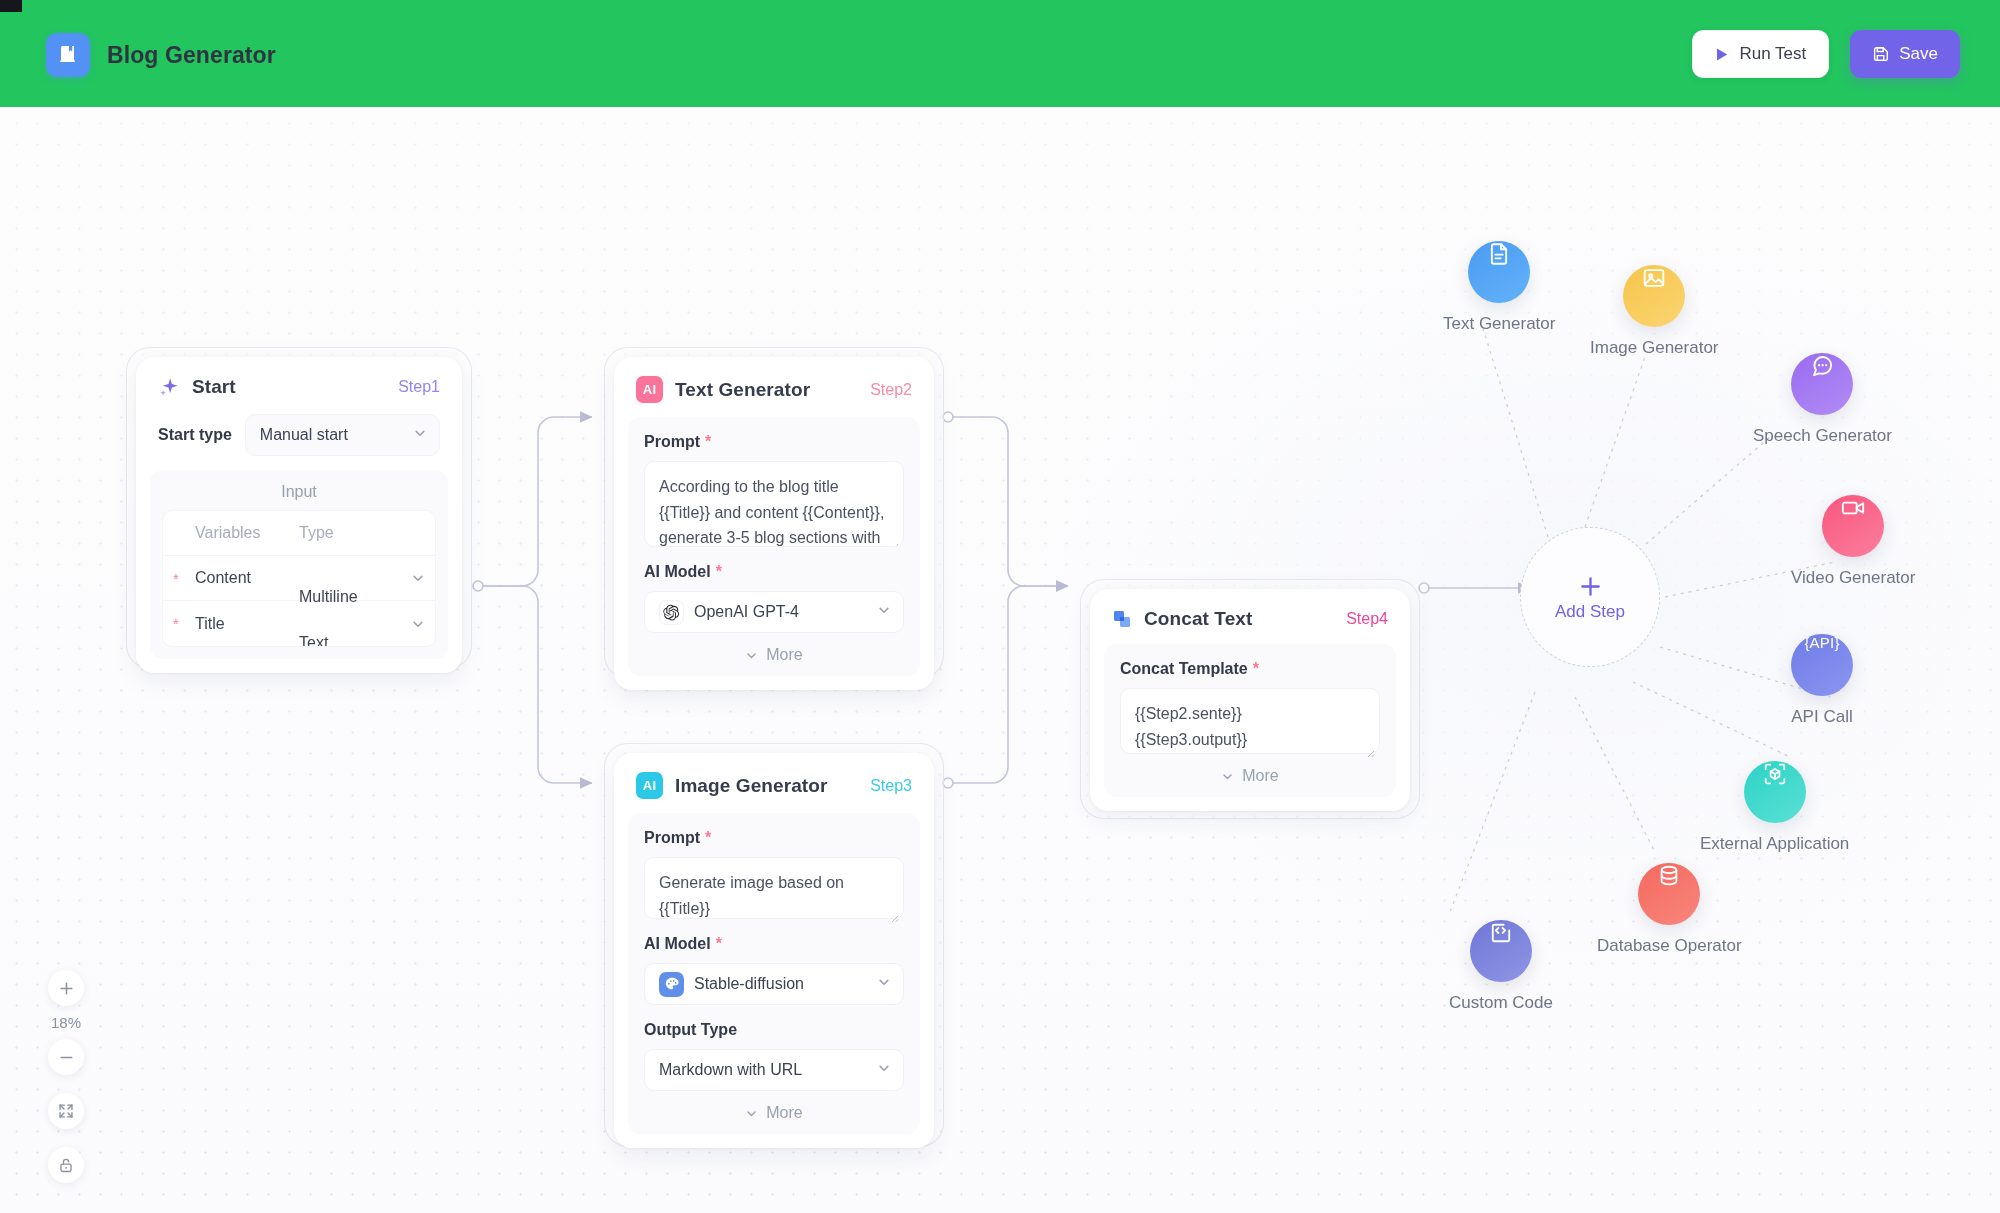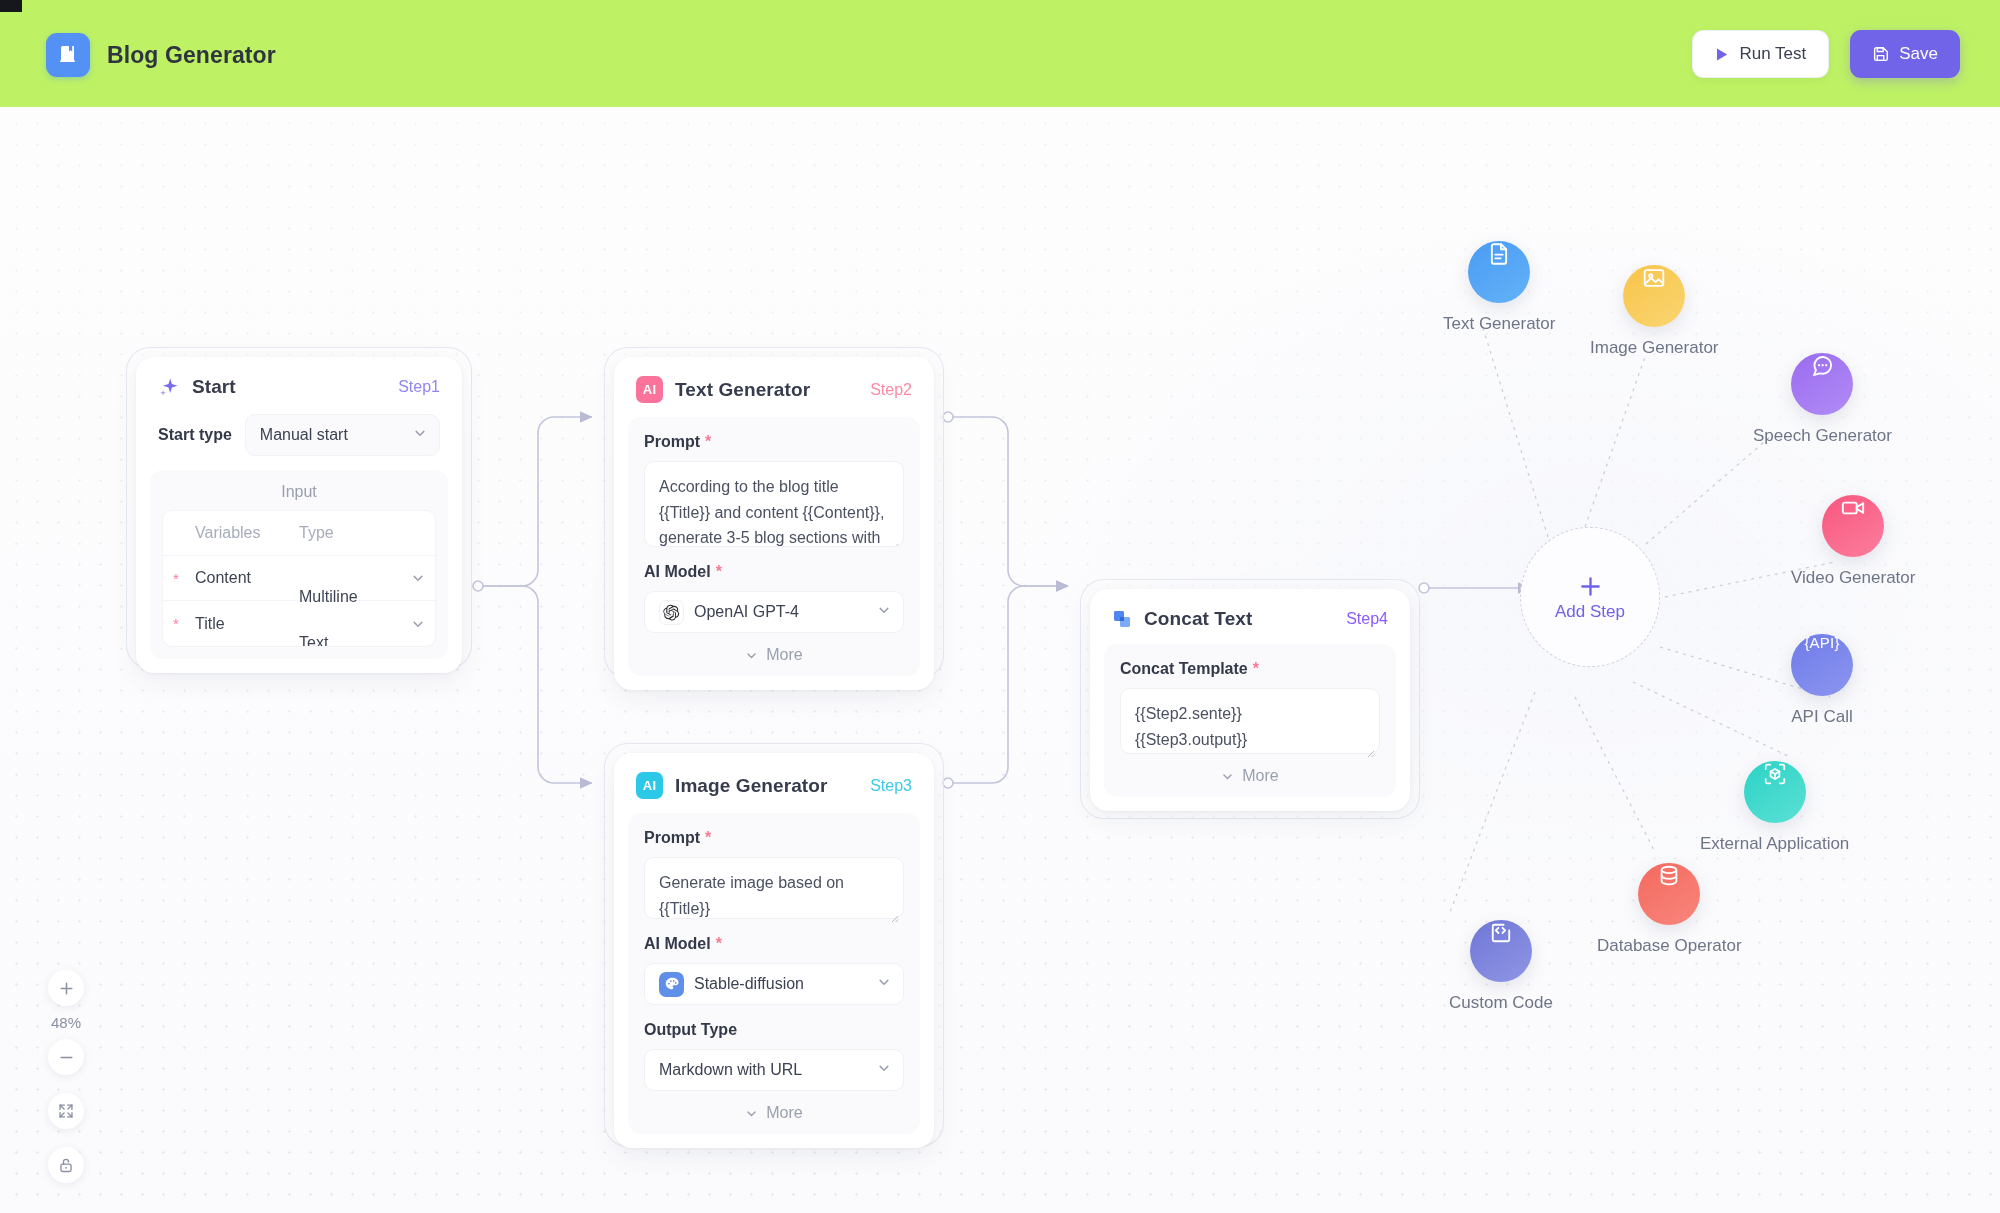--- a/index.html
+++ b/index.html
@@ -26,21 +26,21 @@
     width: 22px; height: 12px;
     background: #15171c;
     z-index: 60;
   }
 
   
   .header {
     position: absolute;
     left: 0; top: 0;
     width: 2000px; height: 107px;
-    background: #bef264;
+    background: #22c55e;
     z-index: 40;
   }
   .header-left {
     position: absolute;
     left: 46px; top: 33px;
     display: flex; align-items: center; gap: 17px;
   }
   .app-logo {
     width: 44px; height: 44px;
     border-radius: 11px;
@@ -587,21 +587,21 @@
     <div class="node" style="left:1090px; top:482px; width:320px;">
       <div class="node-head">
         <span style="display:flex">
           <svg width="20" height="20" viewBox="0 0 20 20">
             <rect x="2" y="2" width="10" height="10" rx="1.4" fill="#4f86f0"></rect>
             <rect x="8" y="8" width="10" height="10" rx="1.4" fill="#7daaf5"></rect>
             <rect x="8" y="8" width="4" height="4" fill="#2f6ad8"></rect>
           </svg>
         </span>
         <span class="node-title">Concat Text</span>
-        <span class="step-badge" style="color:#8b5cf6">Step4</span>
+        <span class="step-badge" style="color:#ec4899">Step4</span>
       </div>
       <div class="node-body">
         <div class="field-label">
           <span>Concat Template</span>
           <span class="req">*</span>
         </div>
         <div class="textarea" style="height:66px">
           <div>{{Step2.sente}}</div>
           <div>{{Step3.output}}</div>
           <span class="resize-grip">
@@ -711,21 +711,21 @@
       </div>
       <div class="radial-label">Custom Code</div>
     </div>
 
     <div class="zoom-ctl">
       <div class="zbtn">
         <svg width="17" height="17" viewBox="0 0 18 18" fill="none" stroke="#8b90a2" stroke-width="1.6" stroke-linecap="round">
             <path d="M9 3.4v11.2M3.4 9h11.2"></path>
           </svg>
       </div>
-      <div class="zoom-val">48%</div>
+      <div class="zoom-val">18%</div>
       <div class="zbtn">
         <svg width="17" height="17" viewBox="0 0 18 18" fill="none" stroke="#8b90a2" stroke-width="1.6" stroke-linecap="round">
             <path d="M3.4 9h11.2"></path>
           </svg>
       </div>
       <div class="zgap"></div>
       <div class="zbtn">
         <svg width="18" height="18" viewBox="0 0 20 20" fill="none" stroke="#8b90a2" stroke-width="1.5" stroke-linecap="round" stroke-linejoin="round">
           <path d="M8.2 3.4H3.4v4.8M11.8 3.4h4.8v4.8M16.6 11.8v4.8h-4.8M8.2 16.6H3.4v-4.8"></path>
           <path d="M3.4 3.4 7.8 7.8M16.6 3.4 12.2 7.8M16.6 16.6 12.2 12.2M3.4 16.6 7.8 12.2"></path>

